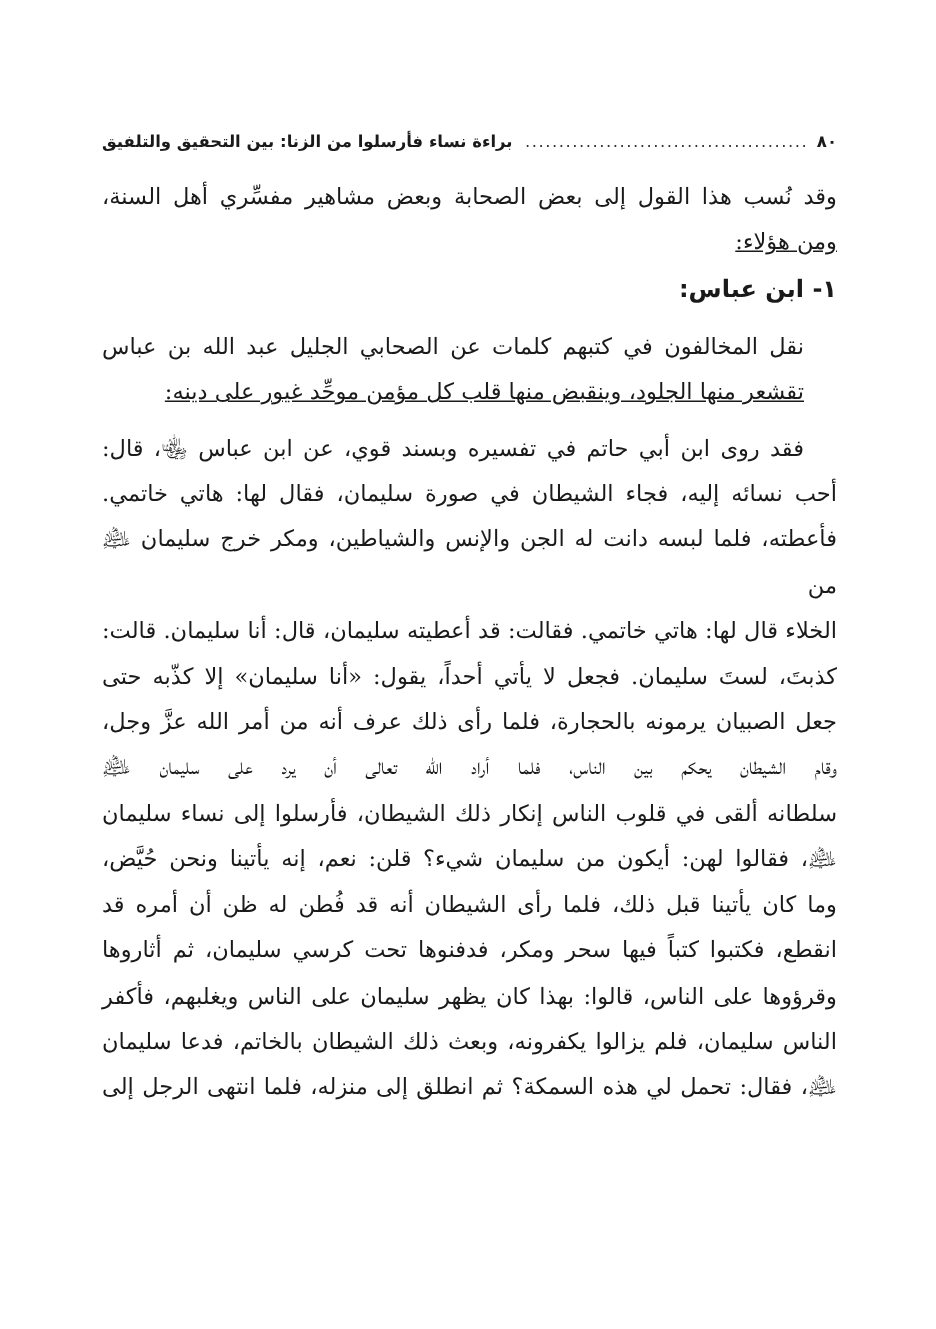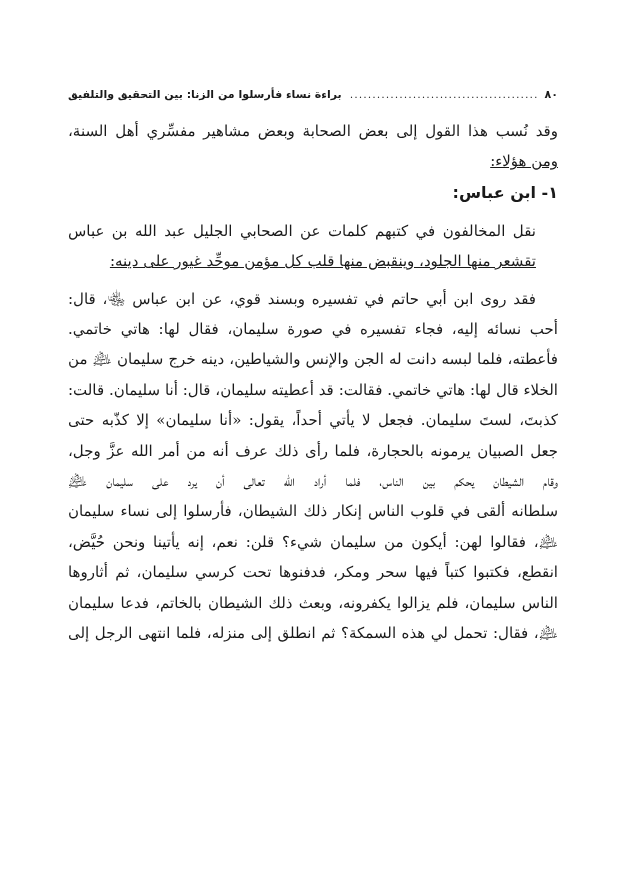--- a/index.html
+++ b/index.html
@@ -45,27 +45,29 @@
 
   <h2 class="heading">١- ابن عباس:</h2>
 
   <p class="para indent gap">
     <span class="line" style="text-indent:22px;">نقل المخالفون في كتبهم كلمات عن الصحابي الجليل عبد الله بن عباس</span>
     <span class="line last">تقشعر منها الجلود، وينقبض منها قلب كل مؤمن موحِّد غيور على دينه:</span>
   </p>
 
   <p class="para gap">
     <span class="line" style="padding-right:22px;">فقد روى ابن أبي حاتم في تفسيره وبسند قوي، عن ابن عباس ﵄، قال:</span>
-    <span class="line">أحب نسائه إليه، فجاء تفسيره في صورة سليمان، فقال لها: هاتي خاتمي.</span>
-    <span class="line">فأعطته، فلما لبسه دانت له الجن والإنس والشياطين، دينه خرج سليمان ﵇ من</span>
+    <span class="line">أحب نسائه إليه، فجاء الشيطان في صورة سليمان، فقال لها: هاتي خاتمي.</span>
+    <span class="line">فأعطته، فلما لبسه دانت له الجن والإنس والشياطين، ومكر خرج سليمان ﵇ من</span>
     <span class="line">الخلاء قال لها: هاتي خاتمي. فقالت: قد أعطيته سليمان، قال: أنا سليمان. قالت:</span>
     <span class="line">كذبتَ، لستَ سليمان. فجعل لا يأتي أحداً، يقول: «أنا سليمان» إلا كذّبه حتى</span>
     <span class="line">جعل الصبيان يرمونه بالحجارة، فلما رأى ذلك عرف أنه من أمر الله عزَّ وجل،</span>
     <span class="line">وقام الشيطان يحكم بين الناس، فلما أراد الله تعالى أن يرد على سليمان ﵇</span>
     <span class="line">سلطانه ألقى في قلوب الناس إنكار ذلك الشيطان، فأرسلوا إلى نساء سليمان</span>
     <span class="line">﵇، فقالوا لهن: أيكون من سليمان شيء؟ قلن: نعم، إنه يأتينا ونحن حُيَّض،</span>
+    <span class="line">وما كان يأتينا قبل ذلك، فلما رأى الشيطان أنه قد فُطن له ظن أن أمره قد</span>
     <span class="line">انقطع، فكتبوا كتباً فيها سحر ومكر، فدفنوها تحت كرسي سليمان، ثم أثاروها</span>
+    <span class="line">وقرؤوها على الناس، قالوا: بهذا كان يظهر سليمان على الناس ويغلبهم، فأكفر</span>
     <span class="line">الناس سليمان، فلم يزالوا يكفرونه، وبعث ذلك الشيطان بالخاتم، فدعا سليمان</span>
     <span class="line">﵇، فقال: تحمل لي هذه السمكة؟ ثم انطلق إلى منزله، فلما انتهى الرجل إلى</span>
 
   </p>
 
 </div>
 
 </body></html>

